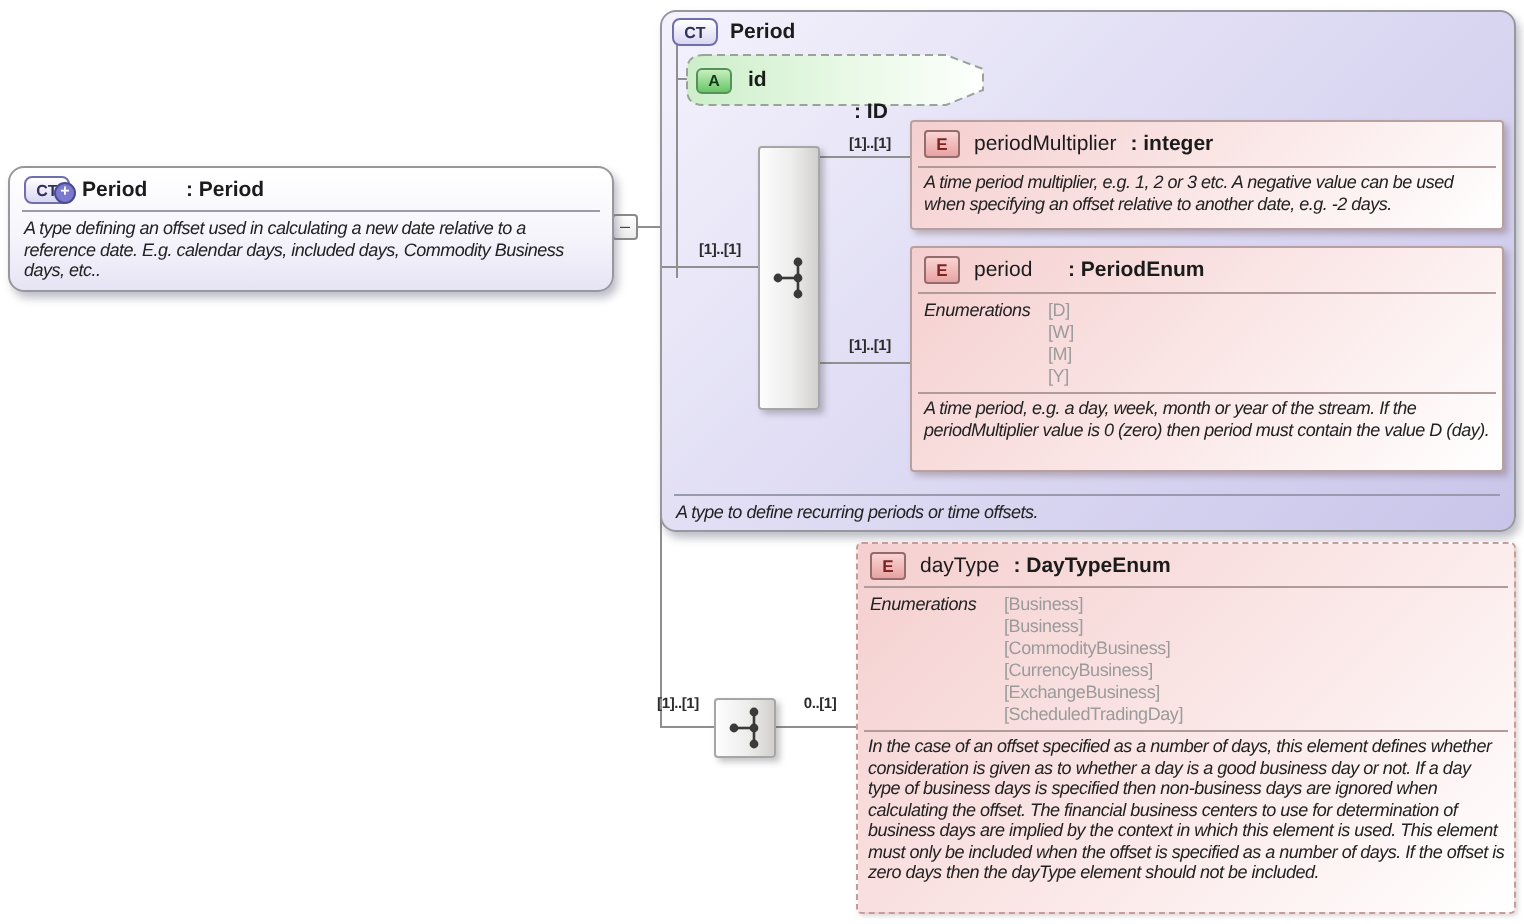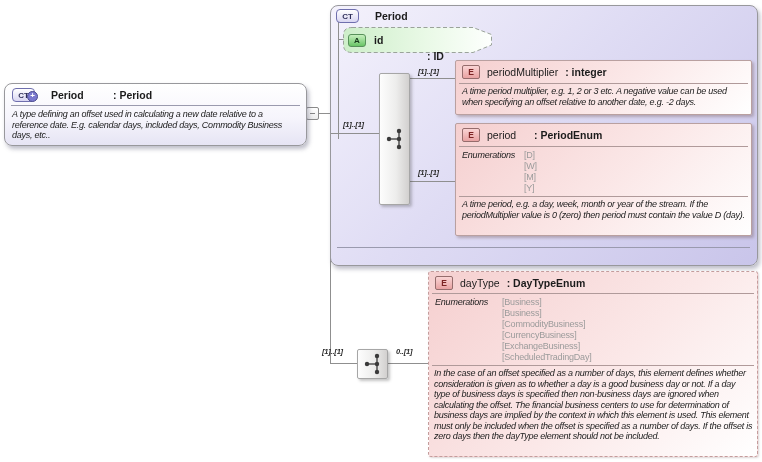--- a/index.html
+++ b/index.html
@@ -1,28 +1,28 @@
 <!DOCTYPE html>
 <html><head>
 <meta charset="utf-8">
 <style>
   html,body{margin:0;padding:0;background:#fff;}
   .canvas{position:relative;width:762px;height:462px;background:#fff;overflow:hidden;
           font-family:"Liberation Sans","DejaVu Sans",sans-serif;color:#1b1b1b;}
   
   .hline{position:absolute;height:1px;background:#8f8f8f;}
   .vline{position:absolute;width:1px;background:#8f8f8f;}
-  .card{position:absolute;font-size:7.5px;font-weight:bold;font-style:italic;color:#2b2b2b;
-        text-align:left;letter-spacing:-0.2px;white-space:nowrap;}
+  .card{position:absolute;font-size:7.5px;font-weight:bold;color:#2b2b2b;
+        text-align:center;letter-spacing:-0.2px;white-space:nowrap;}
   
   .bigbox{position:absolute;border:1px solid #98989c;border-radius:8px;
           box-shadow:2px 3px 4px rgba(110,110,135,.45);}
   .offset-box{background:linear-gradient(180deg,#ffffff 0%,#f6f5fc 55%,#e6e4f4 100%);}
   .period-box{background:linear-gradient(135deg,#f4f2fc 0%,#dfdcf4 45%,#c9c5ea 100%);}
-  .tbox-header{display:flex;align-items:center;padding:4px 7px 2px 7px;gap:16px;}
+  .tbox-header{display:flex;align-items:center;padding:4px 7px 2px 7px;gap:6px;}
   .tname{font-size:10.5px;font-weight:bold;white-space:nowrap;}
   .ttype{font-size:10.5px;font-weight:bold;white-space:nowrap;}
   .sep-gray{height:1px;background:#9a9aae;margin:1px 6px 0 6px;}
   .desc{font-size:9px;font-style:italic;line-height:10.6px;letter-spacing:-0.25px;
         color:#222;padding:3px 7px 0 7px;}
   
   .ct-icon{position:relative;display:inline-flex;align-items:center;justify-content:center;
            width:21px;height:12px;border:1px solid #6f6fae;border-radius:4px;
            background:linear-gradient(180deg,#ffffff,#d9d6f2);
            font-size:8px;font-weight:bold;color:#30305a;flex:none;}
@@ -175,20 +175,21 @@
           <div>[W]</div>
           <div>[M]</div>
           <div>[Y]</div>
         </span>
       </div>
       <div class="sep-pink"></div>
       <div class="desc" style="padding:2px 5px 0 6px">A time period, e.g. a day, week, month or year of the stream. If the periodMultiplier value is 0 (zero) then period must contain the value D (day).</div>
     </div>
 
     <div class="sep-gray" style="position:absolute;left:6px;top:241px;width:413px;margin:0"></div>
+    <div class="footer-text" style="left:7px;top:245px">A type to define recurring periods or time offsets.</div>
   </div>
 
   <div class="ebox dashed" style="left:428px;top:271px;width:328px;height:184px">
     <div class="ebox-header" style="padding:4px 6px 2px 6px">
       <span class="e-icon">E</span>
       <span class="ename">dayType</span>
       <span class="etype">: DayTypeEnum</span>
     </div>
     <div class="sep-pink"></div>
     <div class="enums">

